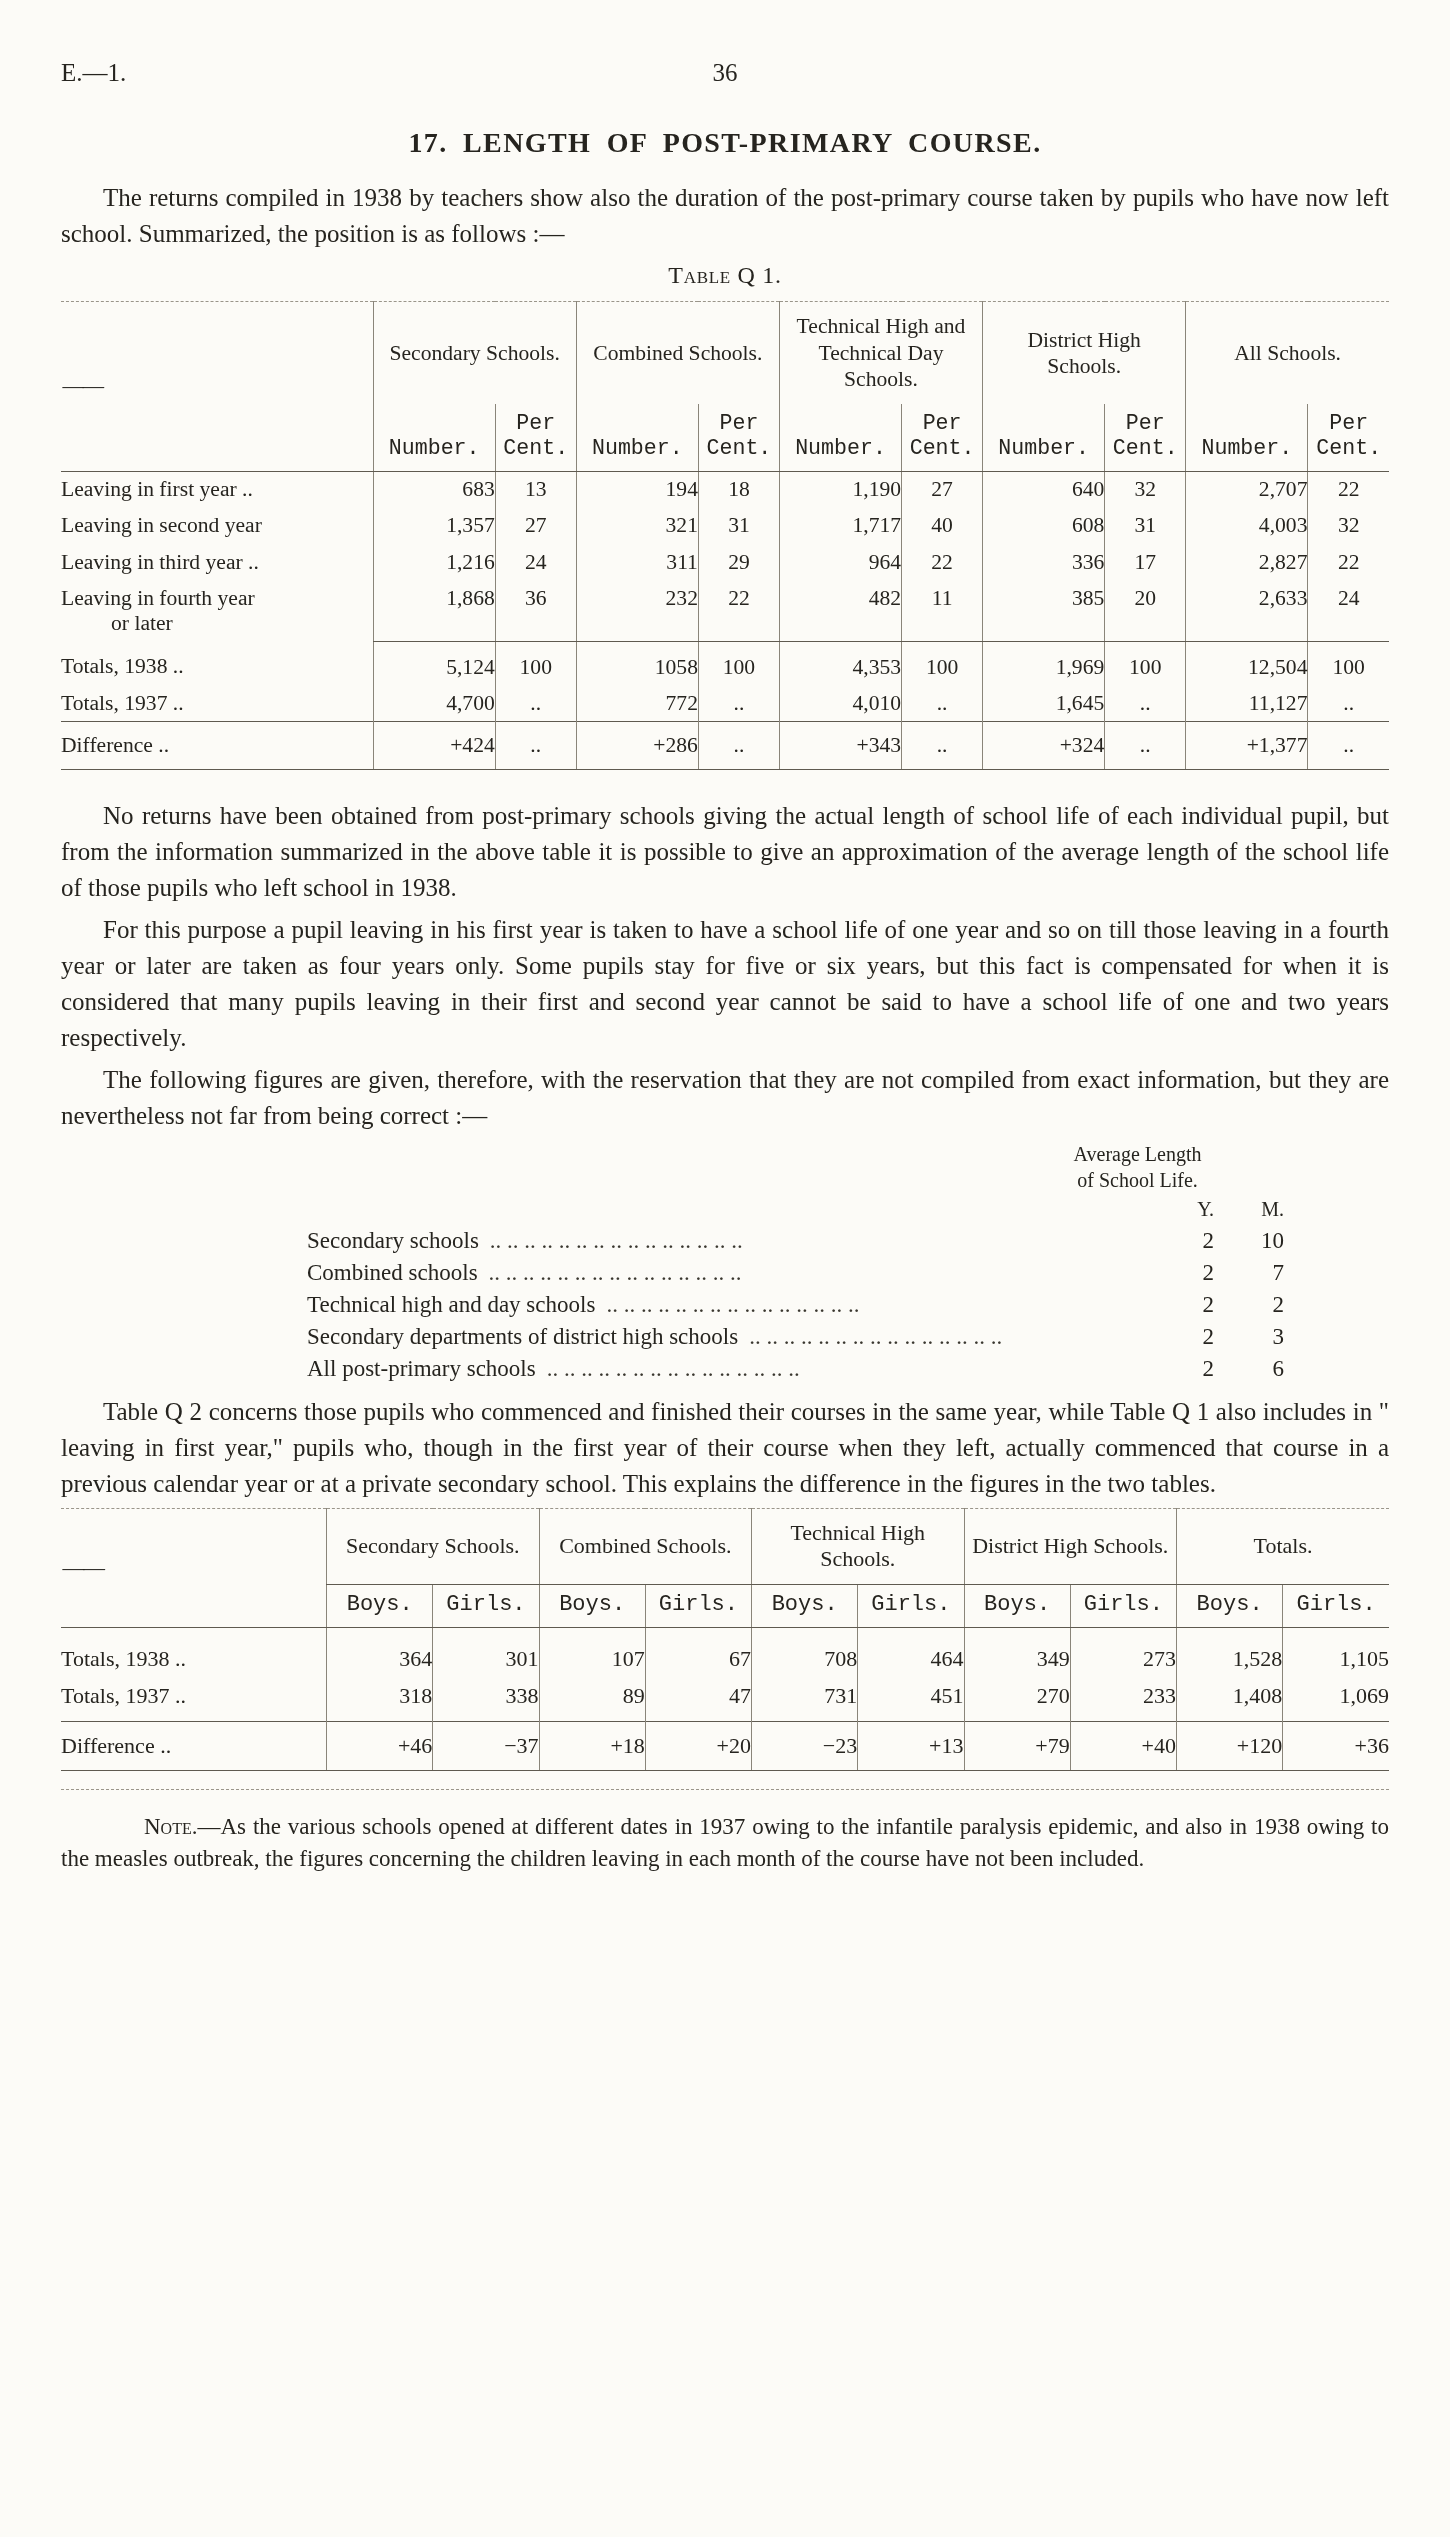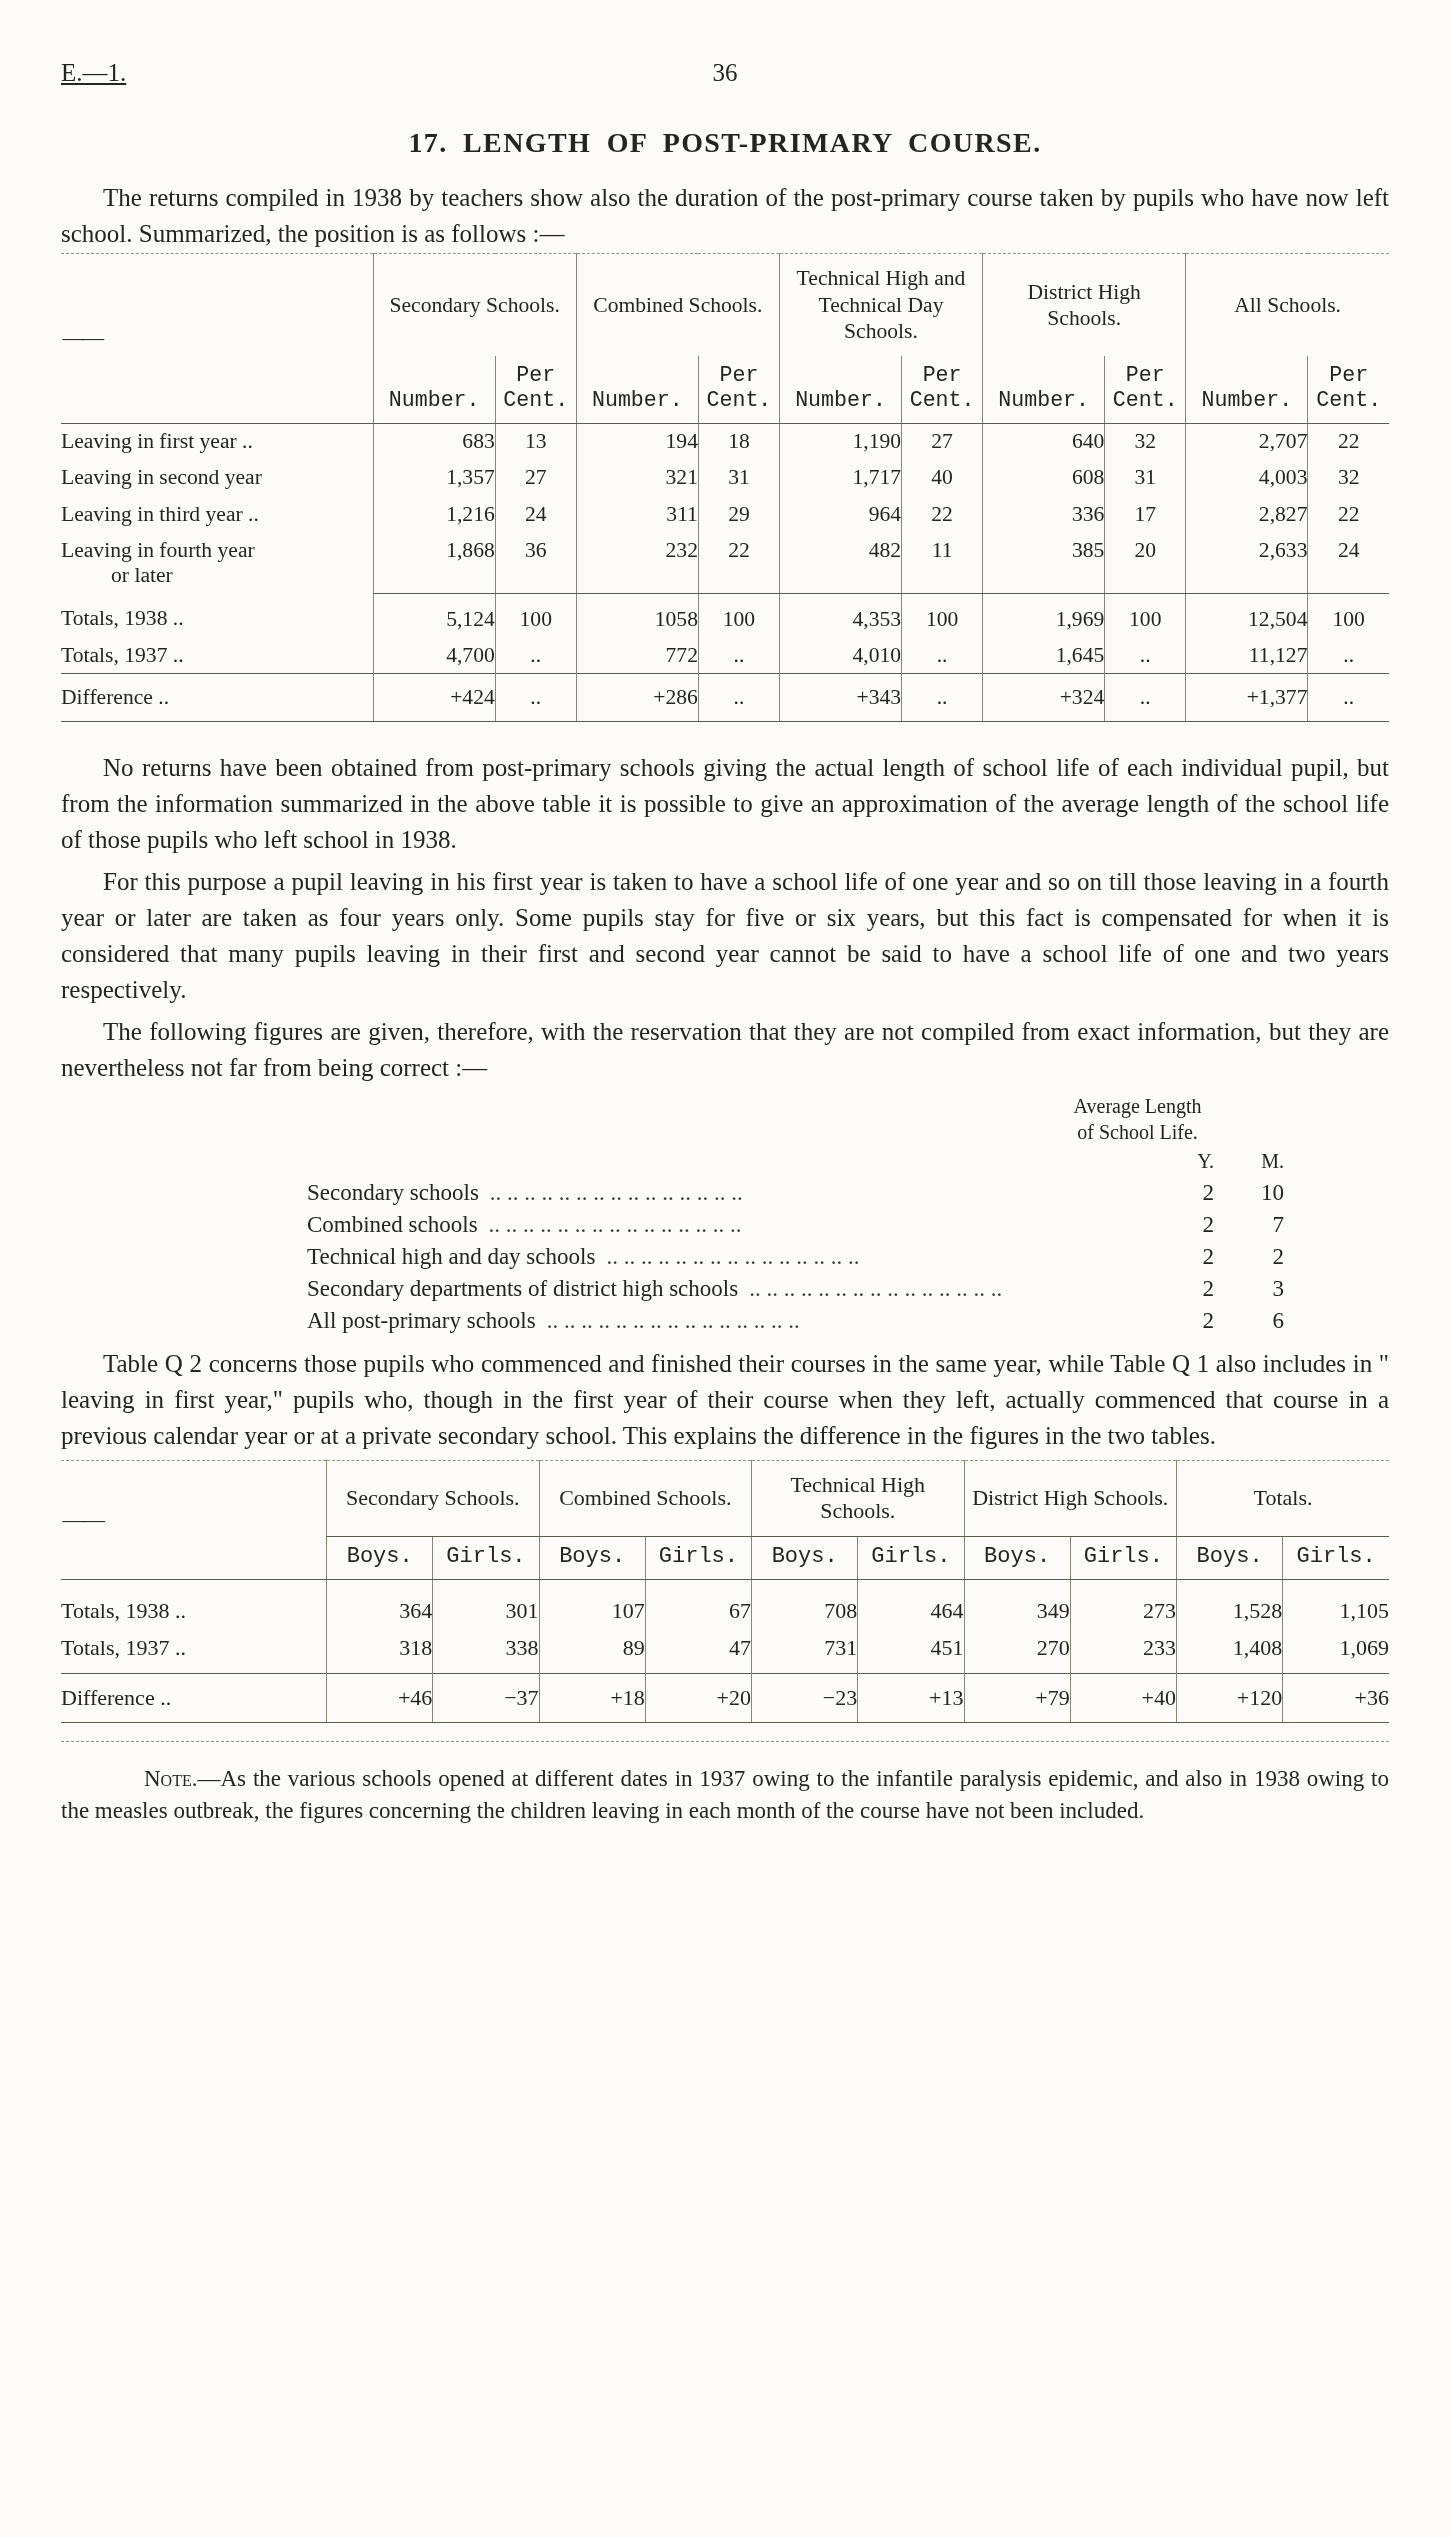--- a/index.html
+++ b/index.html
@@ -5,21 +5,21 @@
   html,body{margin:0;padding:0;}
   body{background:#e9e7e1;}
   .page{
     width:1450px;height:2538px;box-sizing:border-box;
     background:#fcfbf7;color:#26241f;
     font-family:"Liberation Serif","DejaVu Serif",serif;
     padding:59px 61px 0 61px;position:relative;overflow:hidden;
   }
   
   .page-head{position:relative;height:36px;font-size:25px;}
-  .doc-ref{position:absolute;left:0;top:0;text-decoration:underline;}
+  .doc-ref{position:absolute;left:0;top:0;}
   .page-num{position:absolute;left:0;right:0;top:0;text-align:center;}
   
   .title{text-align:center;font-size:28px;font-weight:700;letter-spacing:1.4px;word-spacing:7px;margin:32px 0 21px 0;}
   
   p.body{font-size:25px;line-height:36px;text-align:justify;text-indent:42px;margin:0 0 5.6px 0;}
   p.tight{margin-bottom:1.4px;}
   
   .cap{ text-align:center;font-variant:small-caps;letter-spacing:0.7px;}
   .q1cap{font-size:24px;margin:9.8px 0 12.6px 0;}
   .q2cap{font-size:23px;line-height:32px;margin:40px 0 15.3px 0;}
@@ -70,20 +70,21 @@
 
   <div class="page-head">
     <span class="doc-ref">E.—1.</span>
     <span class="page-num">36</span>
   </div>
 
   <div class="title">17. LENGTH OF POST-PRIMARY COURSE.</div>
 
   <p class="body tight">The returns compiled in 1938 by teachers show also the duration of the post-primary course taken by pupils who have now left school.  Summarized, the position is as follows :—</p>
 
+  <div class="cap q1cap">Table Q 1.</div>
 
   <table class="q1">
     <colgroup>
       <col style="width:23.5%">
       <col style="width:9.2%">
         <col style="width:6.1%">
       <col style="width:9.2%">
         <col style="width:6.1%">
       <col style="width:9.2%">
         <col style="width:6.1%">

